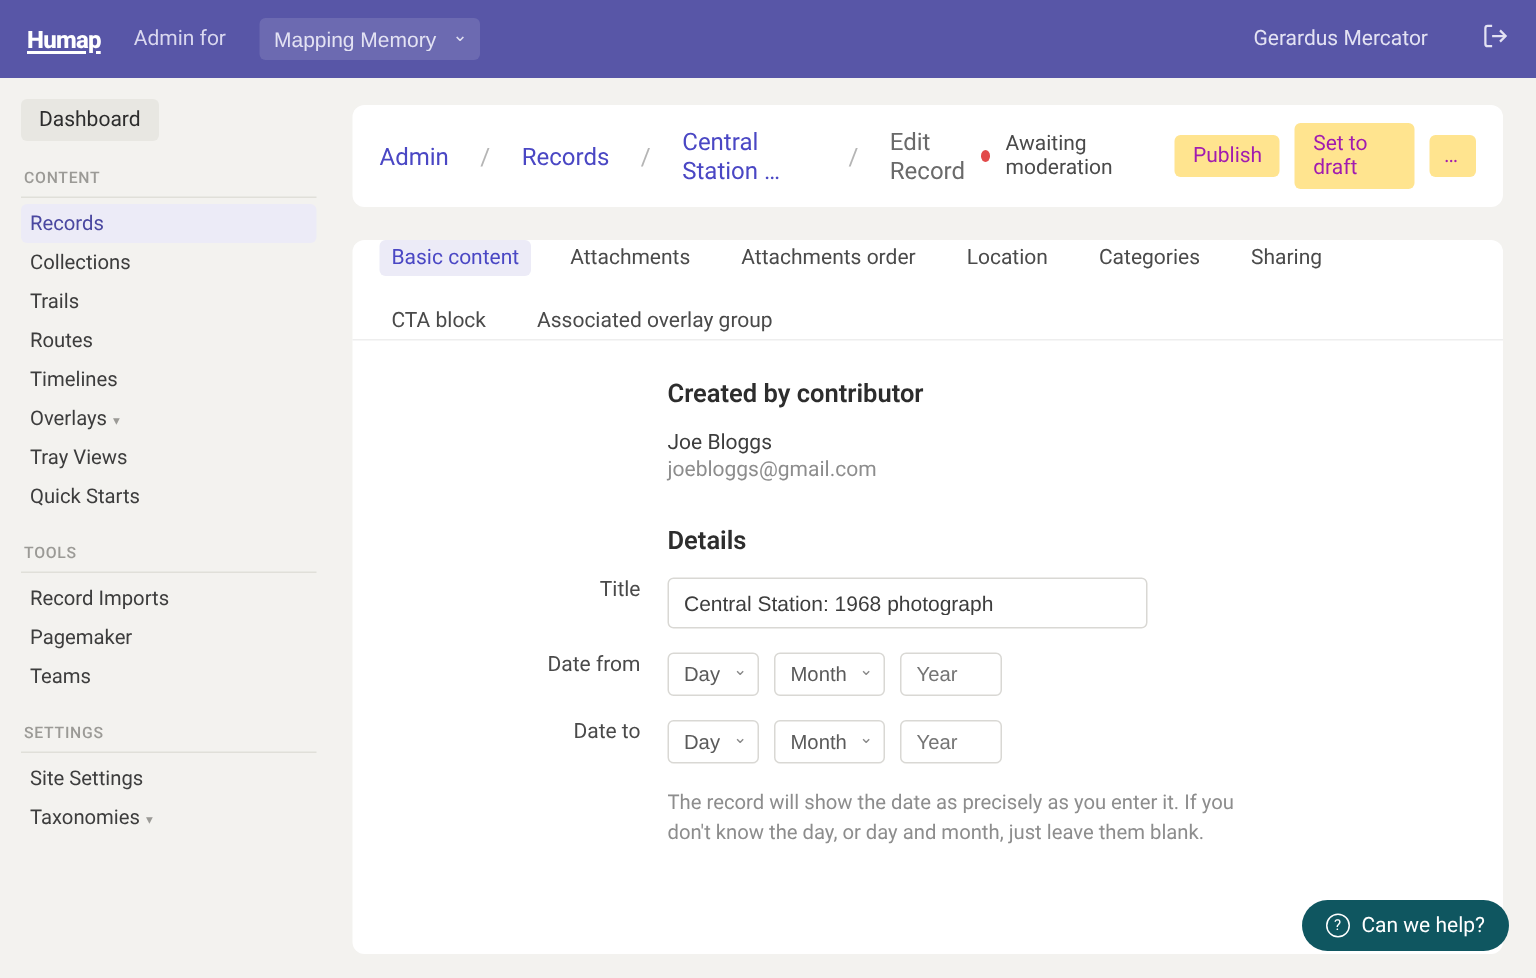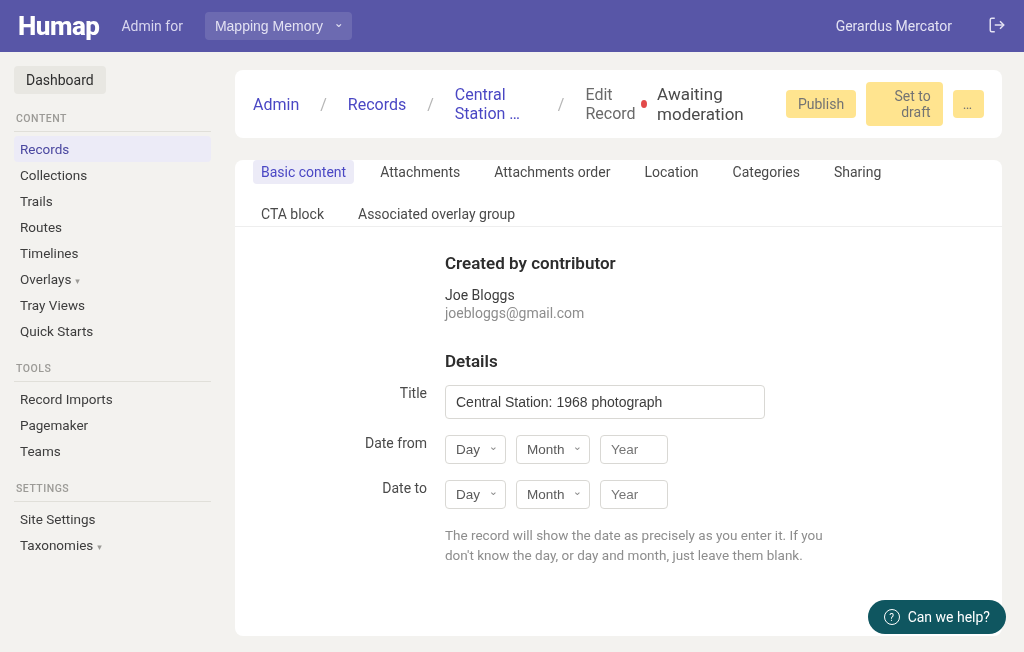--- a/index.html
+++ b/index.html
@@ -16,22 +16,23 @@
     background: #5856a7;
     color: #fff;
     height: 52px;
     display: flex;
     align-items: center;
     padding: 0 18px;
     gap: 22px;
   }
   .logo {
     font-weight: 800;
-    font-size: 26px;
+    font-size: 16px;
     letter-spacing: -0.5px;
+    text-decoration: underline;
     text-decoration-thickness: 2px;
     text-underline-offset: 2px;
   }
   .topbar .adminfor { font-size: 14px; color: #d9d7ef; }
   .site-select {
     background: rgba(255,255,255,0.12);
     border: none;
     color: #e3e2f3;
     padding: 6px 28px 6px 10px;
     border-radius: 4px;
@@ -115,28 +116,27 @@
   }
   .breadcrumb { display: flex; gap: 21px; font-size: 16px; align-items: center; }
   .breadcrumb a { color: #4a47c4; }
   .breadcrumb .sep { color: #b5b5b5; }
   .breadcrumb .current { color: #6a6a6a; }
   .status-wrap { margin-left: auto; display: flex; align-items: center; gap: 10px; }
   .status-dot {
     width: 8px; height: 8px; border-radius: 50%;
     background: #e24a4a; display: inline-block;
   }
-  .status-text { color: #4a4a4a; font-size: 17px; }
+  .status-text { color: #4a4a4a; font-size: 14px; }
   .pill {
     background: #ffe48f;
-    color: #737373;
+    color: #a21caf;
     padding: 6px 12px;
     border-radius: 4px;
     font-size: 14px;
-    text-align: right;
   }
   .pill.more { padding: 6px 10px; letter-spacing: 2px; }
 
   .tabs {
     display: flex;
     gap: 18px;
     padding: 0 18px;
     font-size: 14px;
     color: #4a4a4a;
     flex-wrap: wrap;

